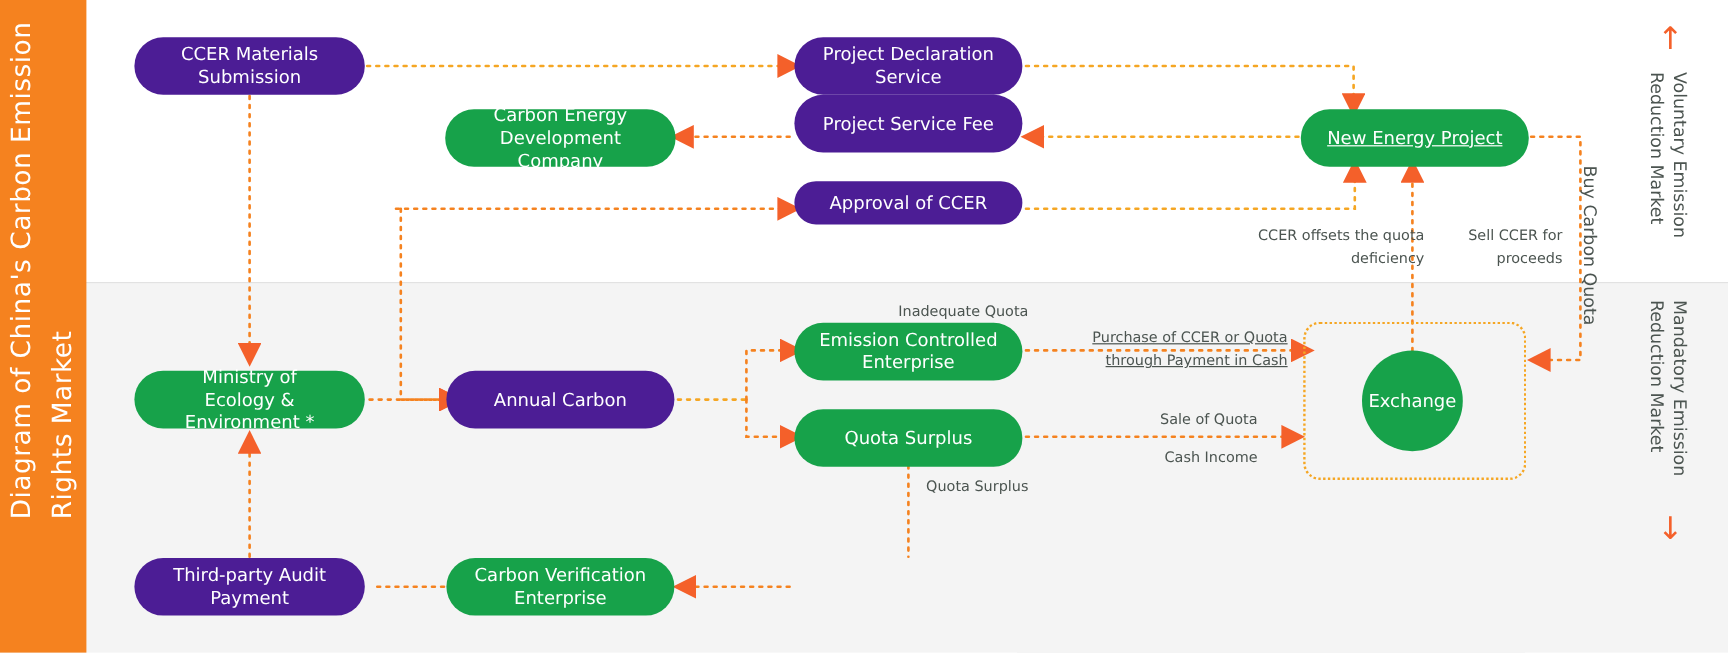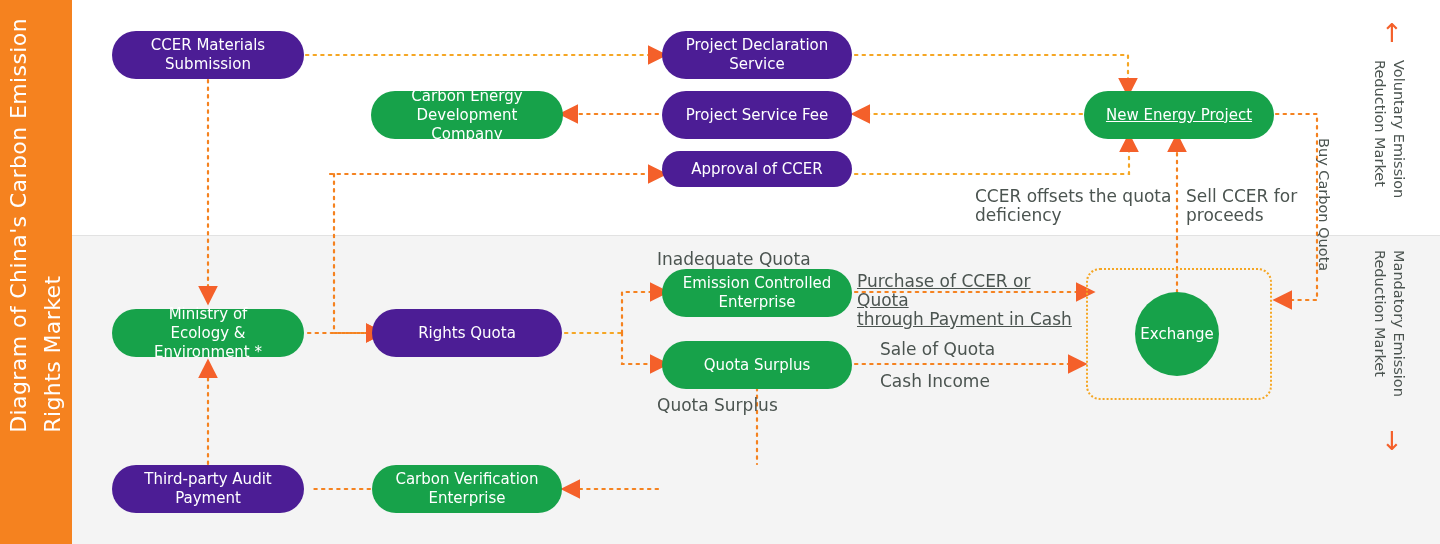--- a/index.html
+++ b/index.html
@@ -63,23 +63,23 @@
     position:absolute;
     border:2px dotted #f5a623;
     border-radius:14px;
     box-sizing:border-box;
   }
 
   
   .flabel{
     position:absolute;
     color:#4b5450;
-    font-size:17px;
+    font-size:12px;
     line-height:19px;
-    text-align:left;
+    text-align:right;
     white-space:pre-line;
   }
   .vlabel{
     position:absolute;
     color:#4b5450;
     font-size:14.5px;
     line-height:19px;
     writing-mode:vertical-rl;
     white-space:pre-line;
     text-align:left;
@@ -157,28 +157,28 @@
 Submission</div>
 
   <div class="node orange" style="left:662px;top:31px;width:190px;height:48px;">Project Declaration
 Service</div>
 
   <div class="node green" style="left:1084px;top:91px;width:190px;height:48px;text-decoration:underline;">New Energy Project</div>
 
   <div class="node green" style="left:371px;top:91px;width:192px;height:48px;">Carbon Energy
 Development Company</div>
 
-  <div class="node orange" style="left:662px;top:91px;width:190px;height:48px;">Project Service Fee</div>
+  <div class="node orange" style="left:662px;top:79px;width:190px;height:48px;">Project Service Fee</div>
 
   <div class="node orange" style="left:662px;top:151px;width:190px;height:36px;">Approval of CCER</div>
 
   <div class="node green" style="left:112px;top:309px;width:192px;height:48px;">Ministry of
 Ecology &amp; Environment *</div>
 
-  <div class="node orange" style="left:372px;top:309px;width:190px;height:48px;">Rights Quota</div>
+  <div class="node orange" style="left:372px;top:309px;width:190px;height:48px;">Annual Carbon</div>
 
   <div class="node green" style="left:662px;top:269px;width:190px;height:48px;">Emission Controlled
 Enterprise</div>
 
   <div class="node green" style="left:662px;top:341px;width:190px;height:48px;">Quota Surplus</div>
 
   <div class="circle-node" style="left:1135px;top:292px;width:84px;height:84px;">Exchange</div>
 
   <div class="node orange" style="left:112px;top:465px;width:192px;height:48px;">Third-party Audit
 Payment</div>

